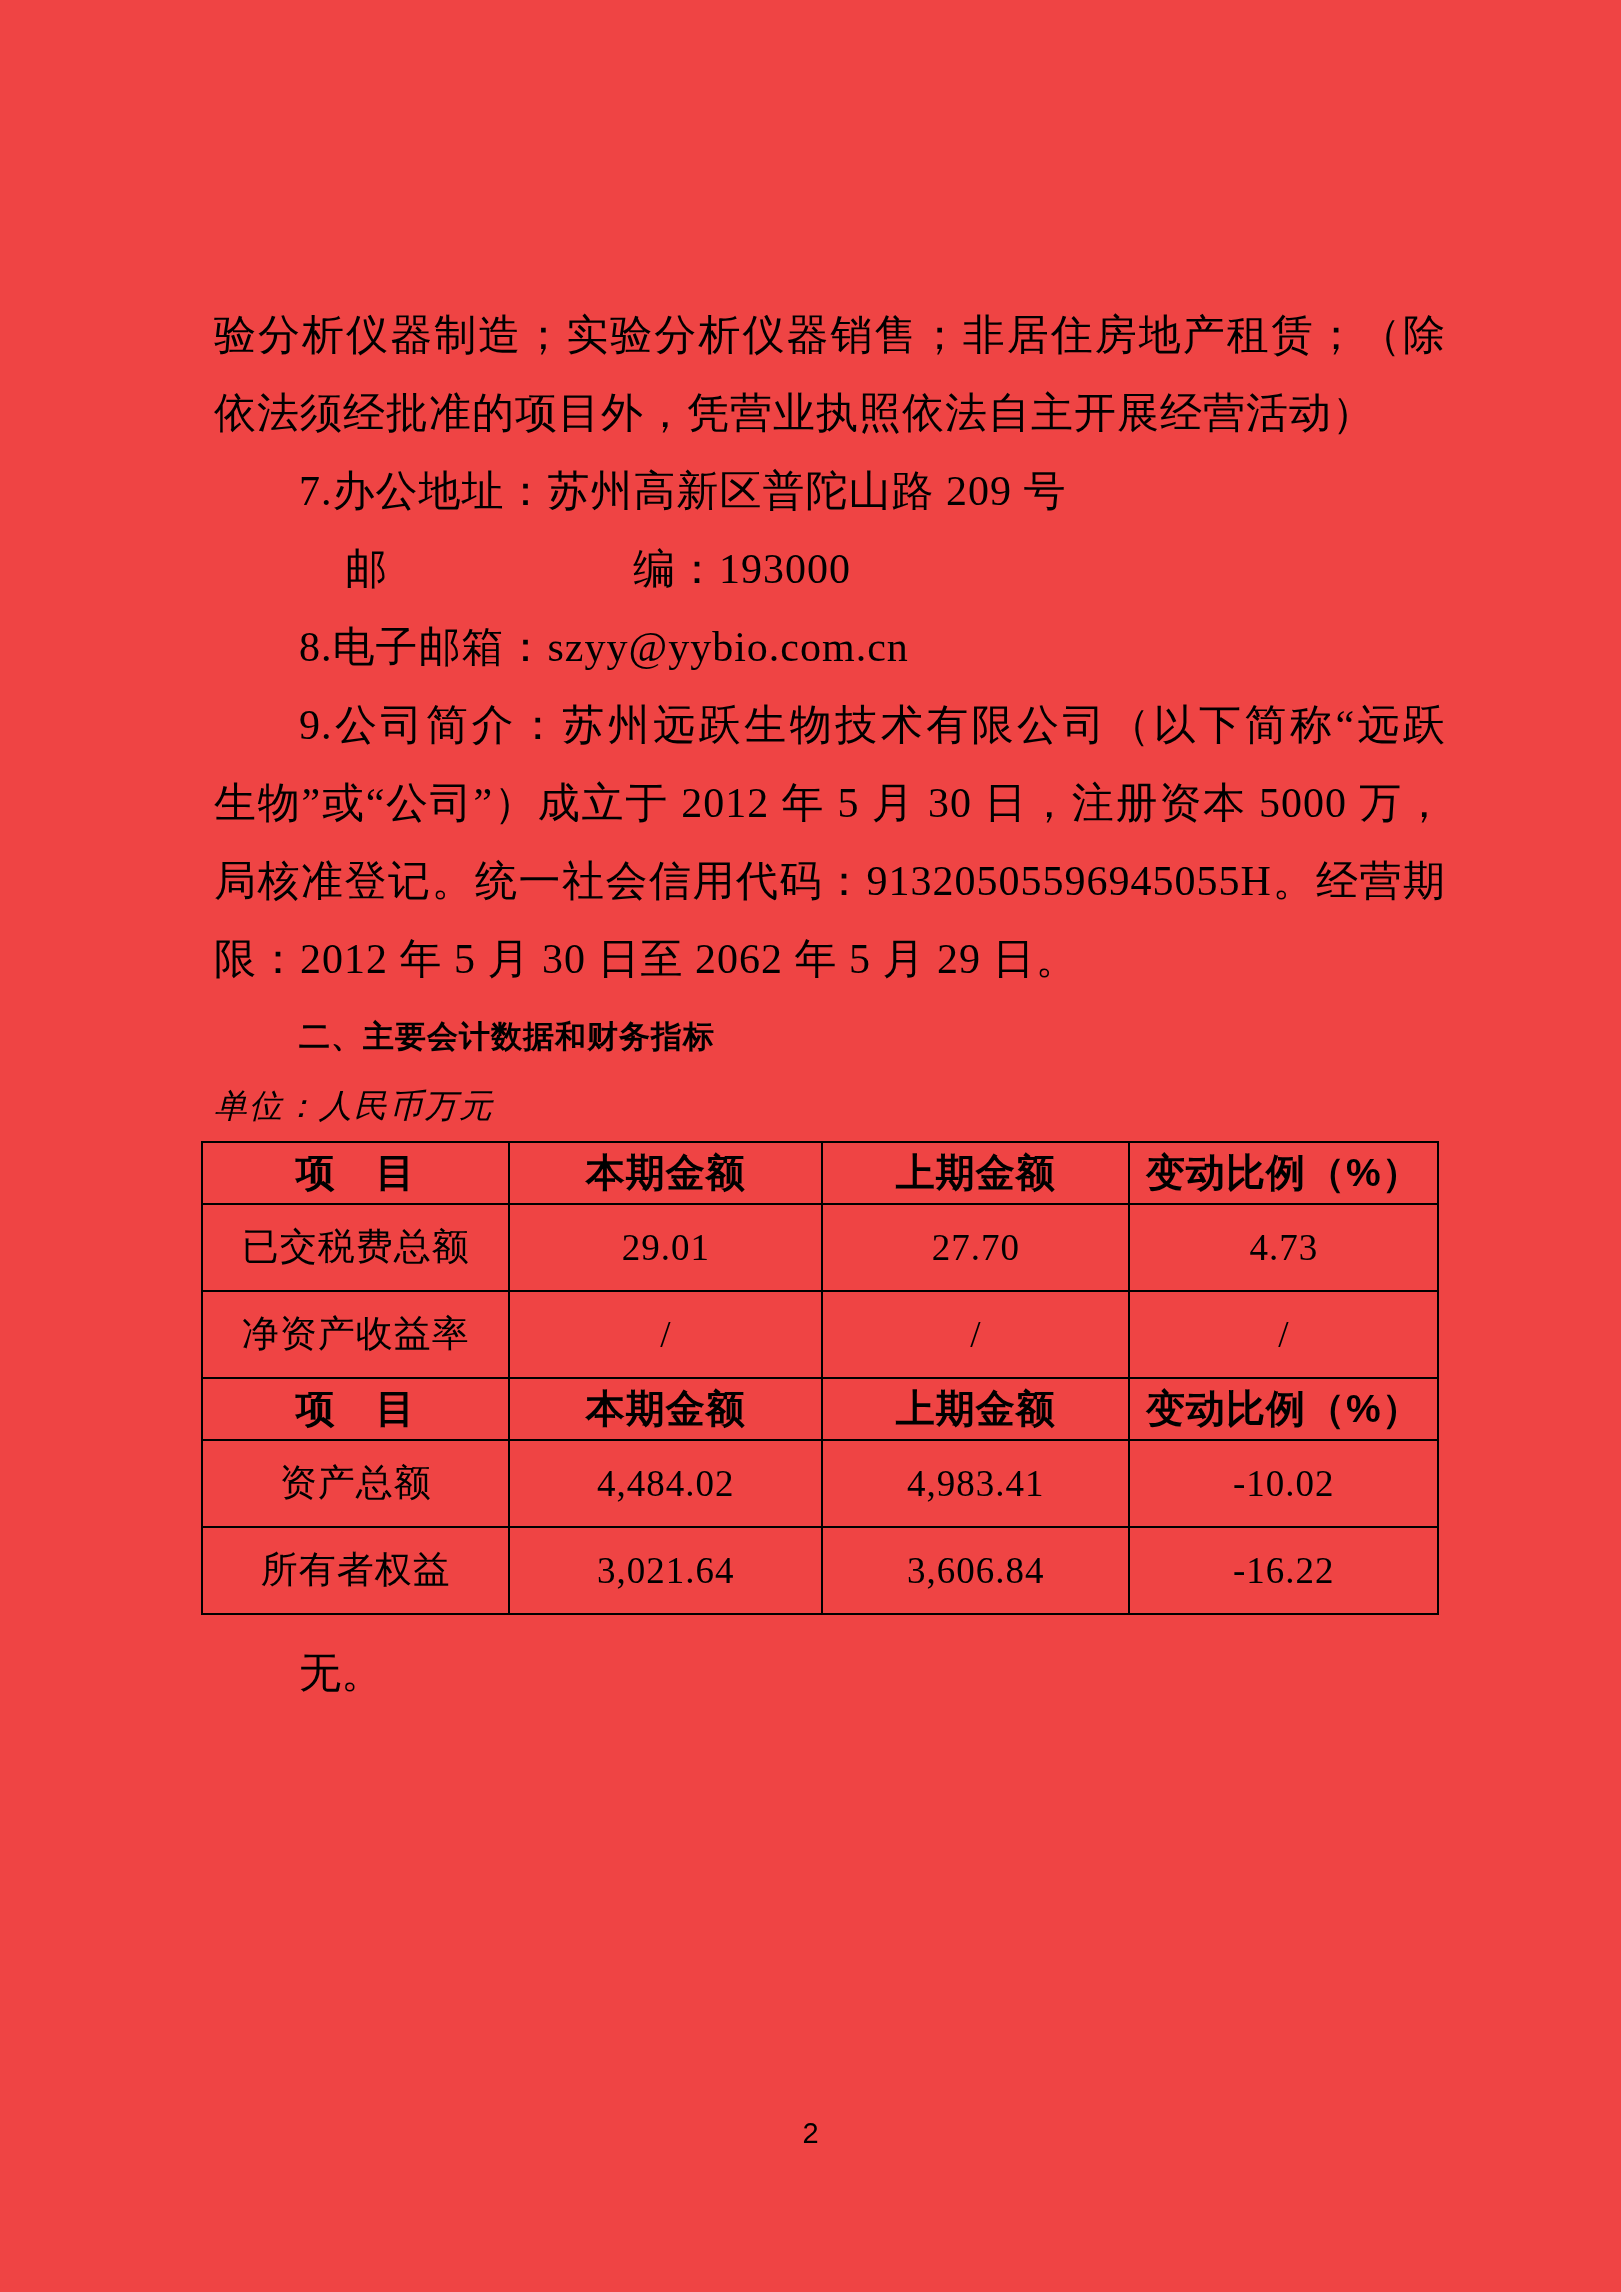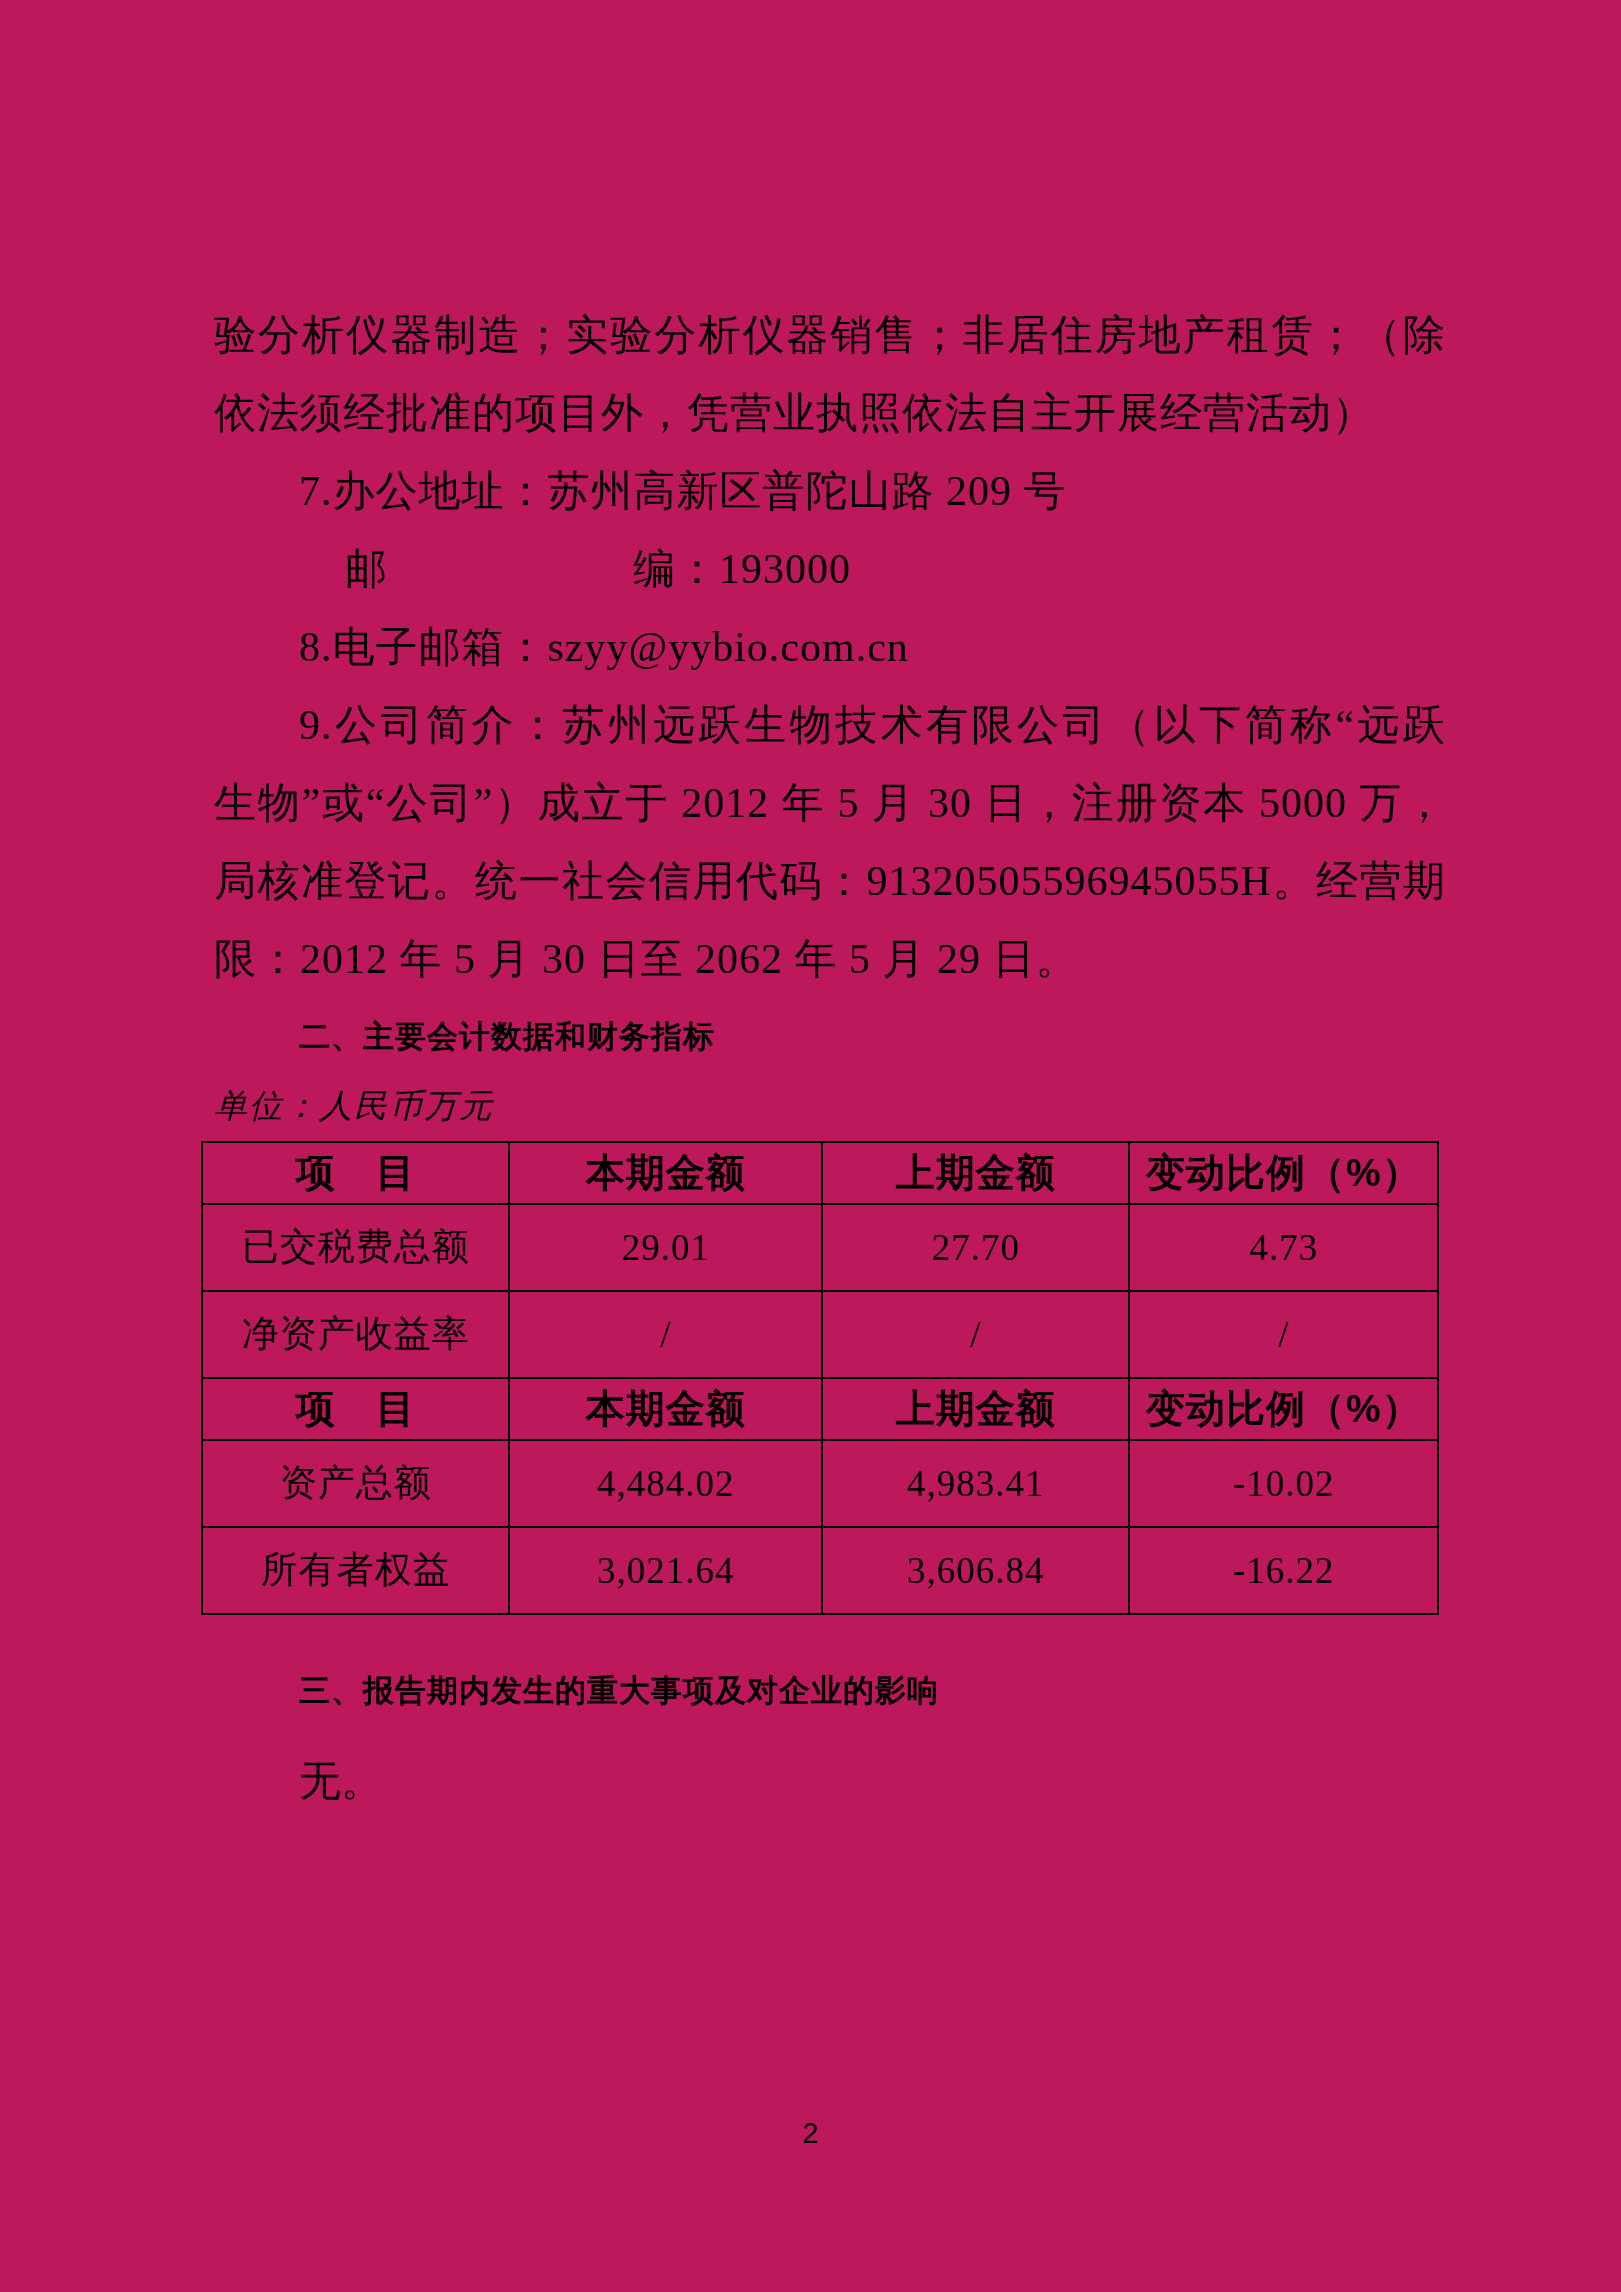--- a/index.html
+++ b/index.html
@@ -1,19 +1,19 @@
 <!DOCTYPE html>
 <html><head>
 <meta charset="utf-8">
 <style>
   html,body{margin:0;padding:0;background:#888;}
   .page{
     position:relative;
     width:1621px;height:2293px;
-    background:#be185d;
+    background:#ef4444;
     font-family:"Liberation Serif","DejaVu Serif",serif;
     color:#000;
     overflow:hidden;
   }
   .content{
     position:absolute;
     left:214px;
     top:296px;
     width:1232px;
   }
@@ -162,20 +162,19 @@
       </tr>
       <tr class="datarow">
         <td>所有者权益</td>
         <td>3,021.64</td>
         <td>3,606.84</td>
         <td>-16.22</td>
       </tr>
     </tbody>
       </table>
 
-    <div class="heading h3">三、报告期内发生的重大事项及对企业的影响</div>
     <div class="none-line">无。</div>
 
   </div>
 
   <div class="pageno">2</div>
 </div>
 
 
 </body></html>

